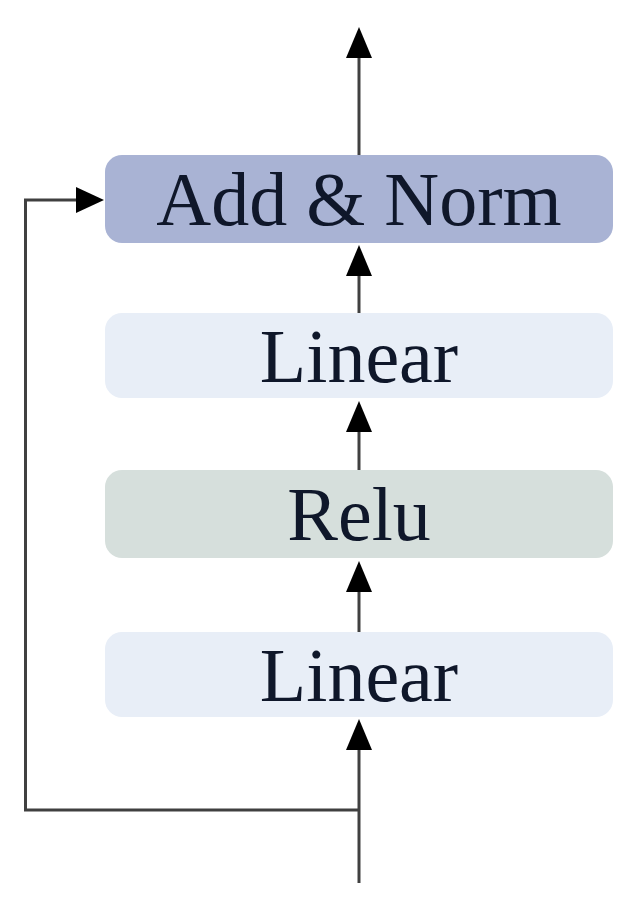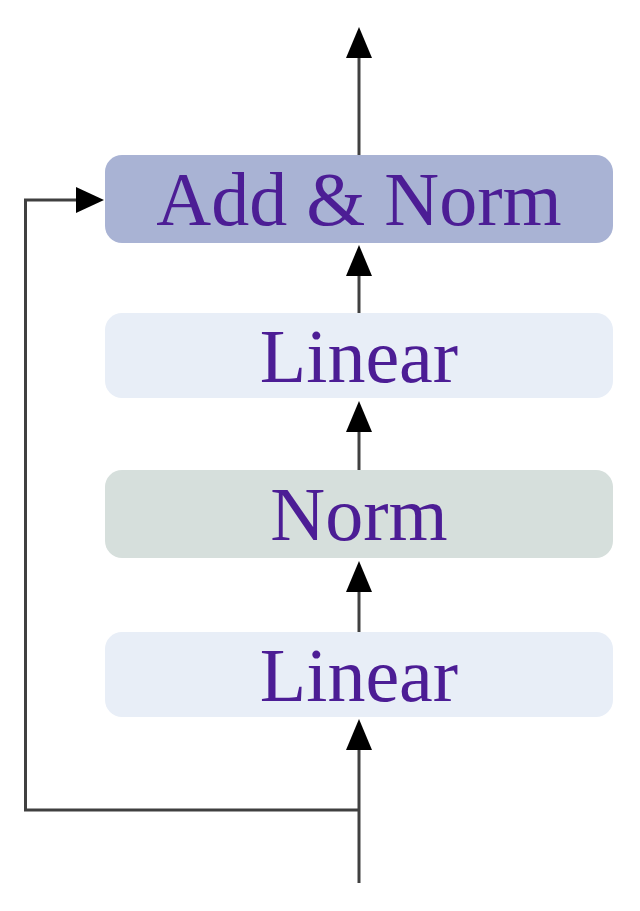--- a/index.html
+++ b/index.html
@@ -28,21 +28,21 @@
     align-items: center;
     justify-content: center;
   }
   .node-add-norm    { top: 155px; height: 88px; }
   .node-linear-top  { top: 313px; height: 85px; }
   .node-relu        { top: 470px; height: 88px; }
   .node-linear-bottom { top: 632px; height: 85px; }
   .node-label {
     font-size: 76px;
     line-height: 1;
-    color: #4c1d95;
+    color: #0f172a;
     white-space: nowrap;
   }
 </style>
 </head>
 <body>
 
 <div class="canvas">
 
   <svg class="connectors" viewBox="0 0 640 911">
 
@@ -67,20 +67,20 @@
 
   <div class="node node-add-norm" style="background: rgb(169, 179, 212);">
     <span class="node-label">Add &amp; Norm</span>
   </div>
 
   <div class="node node-linear-top" style="background: rgb(232, 238, 247);">
     <span class="node-label">Linear</span>
   </div>
 
   <div class="node node-relu" style="background: rgb(214, 223, 220);">
-    <span class="node-label">Norm</span>
+    <span class="node-label">Relu</span>
   </div>
 
   <div class="node node-linear-bottom" style="background: rgb(232, 238, 247);">
     <span class="node-label">Linear</span>
   </div>
 
 </div>
 
 </body></html>

